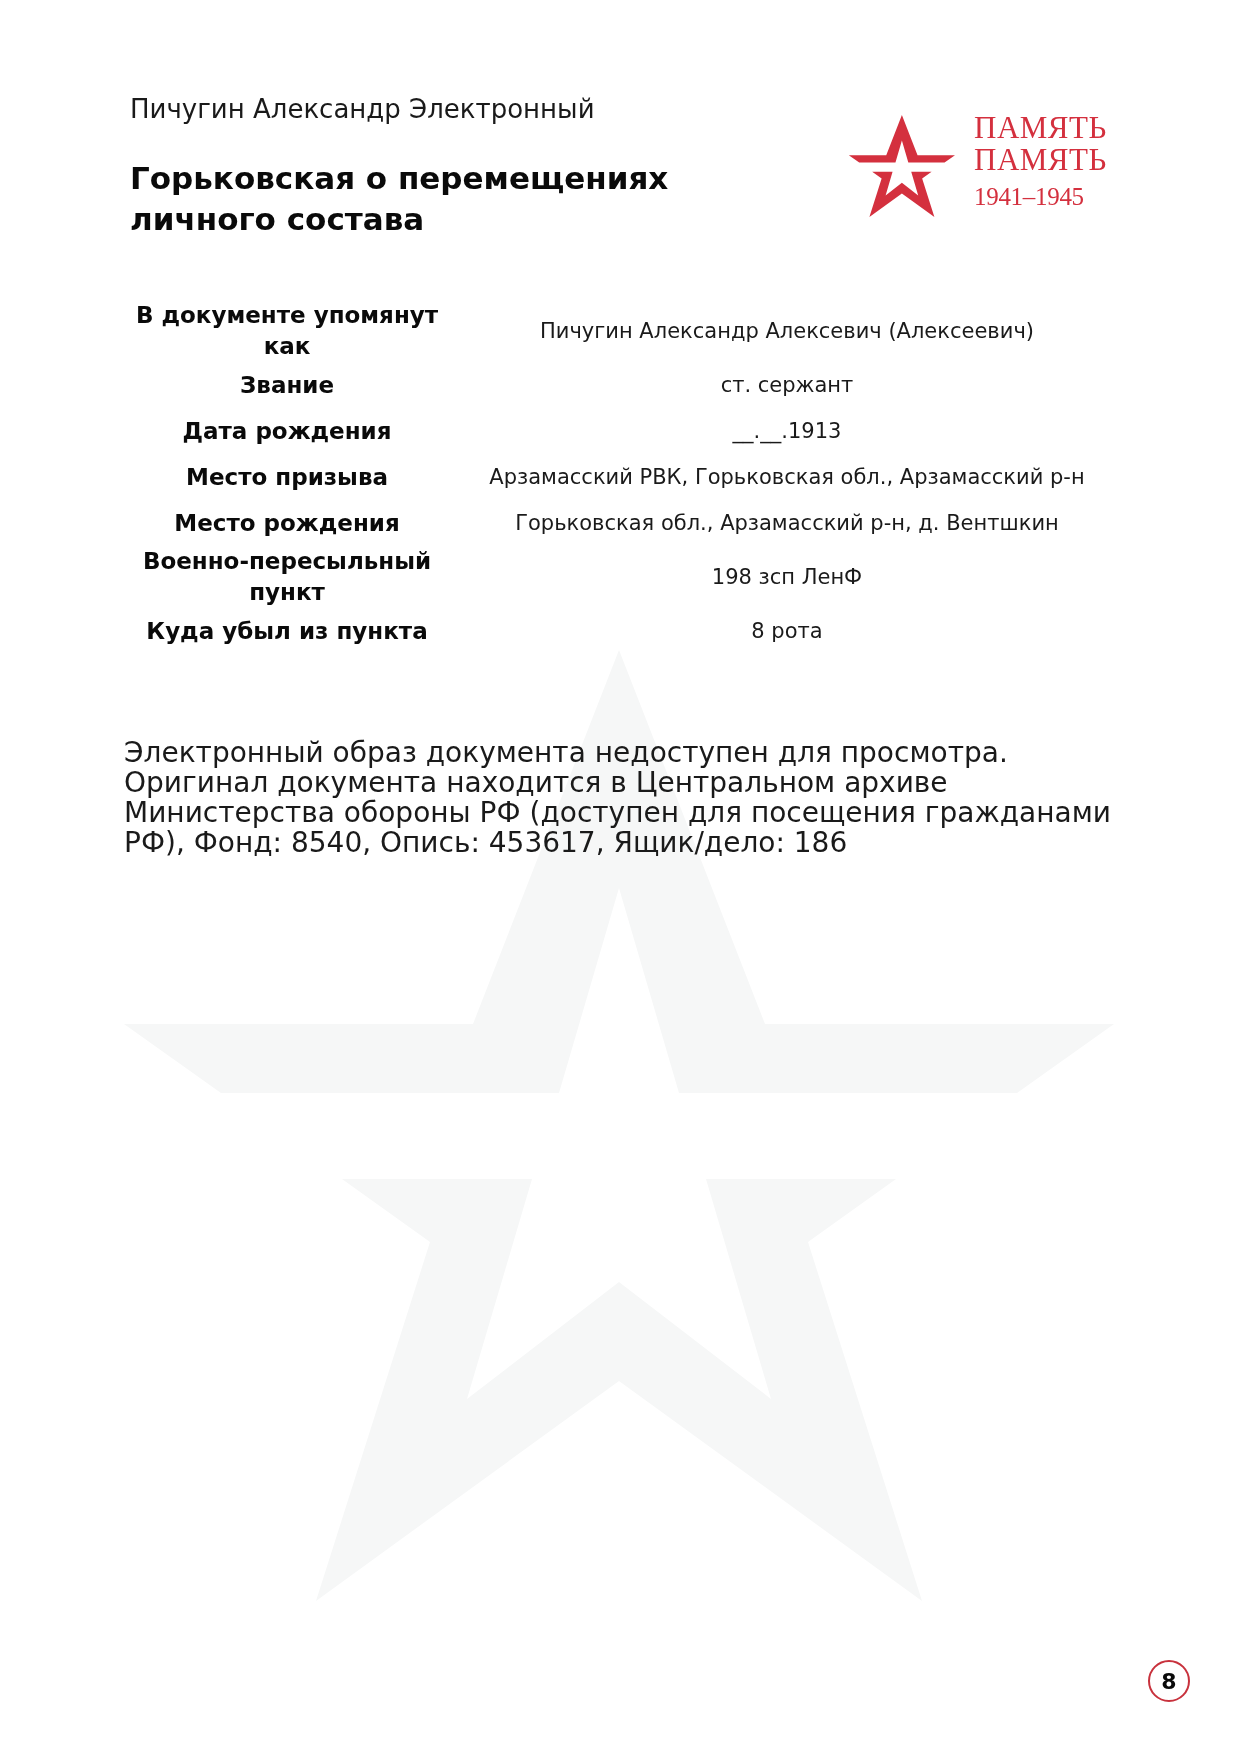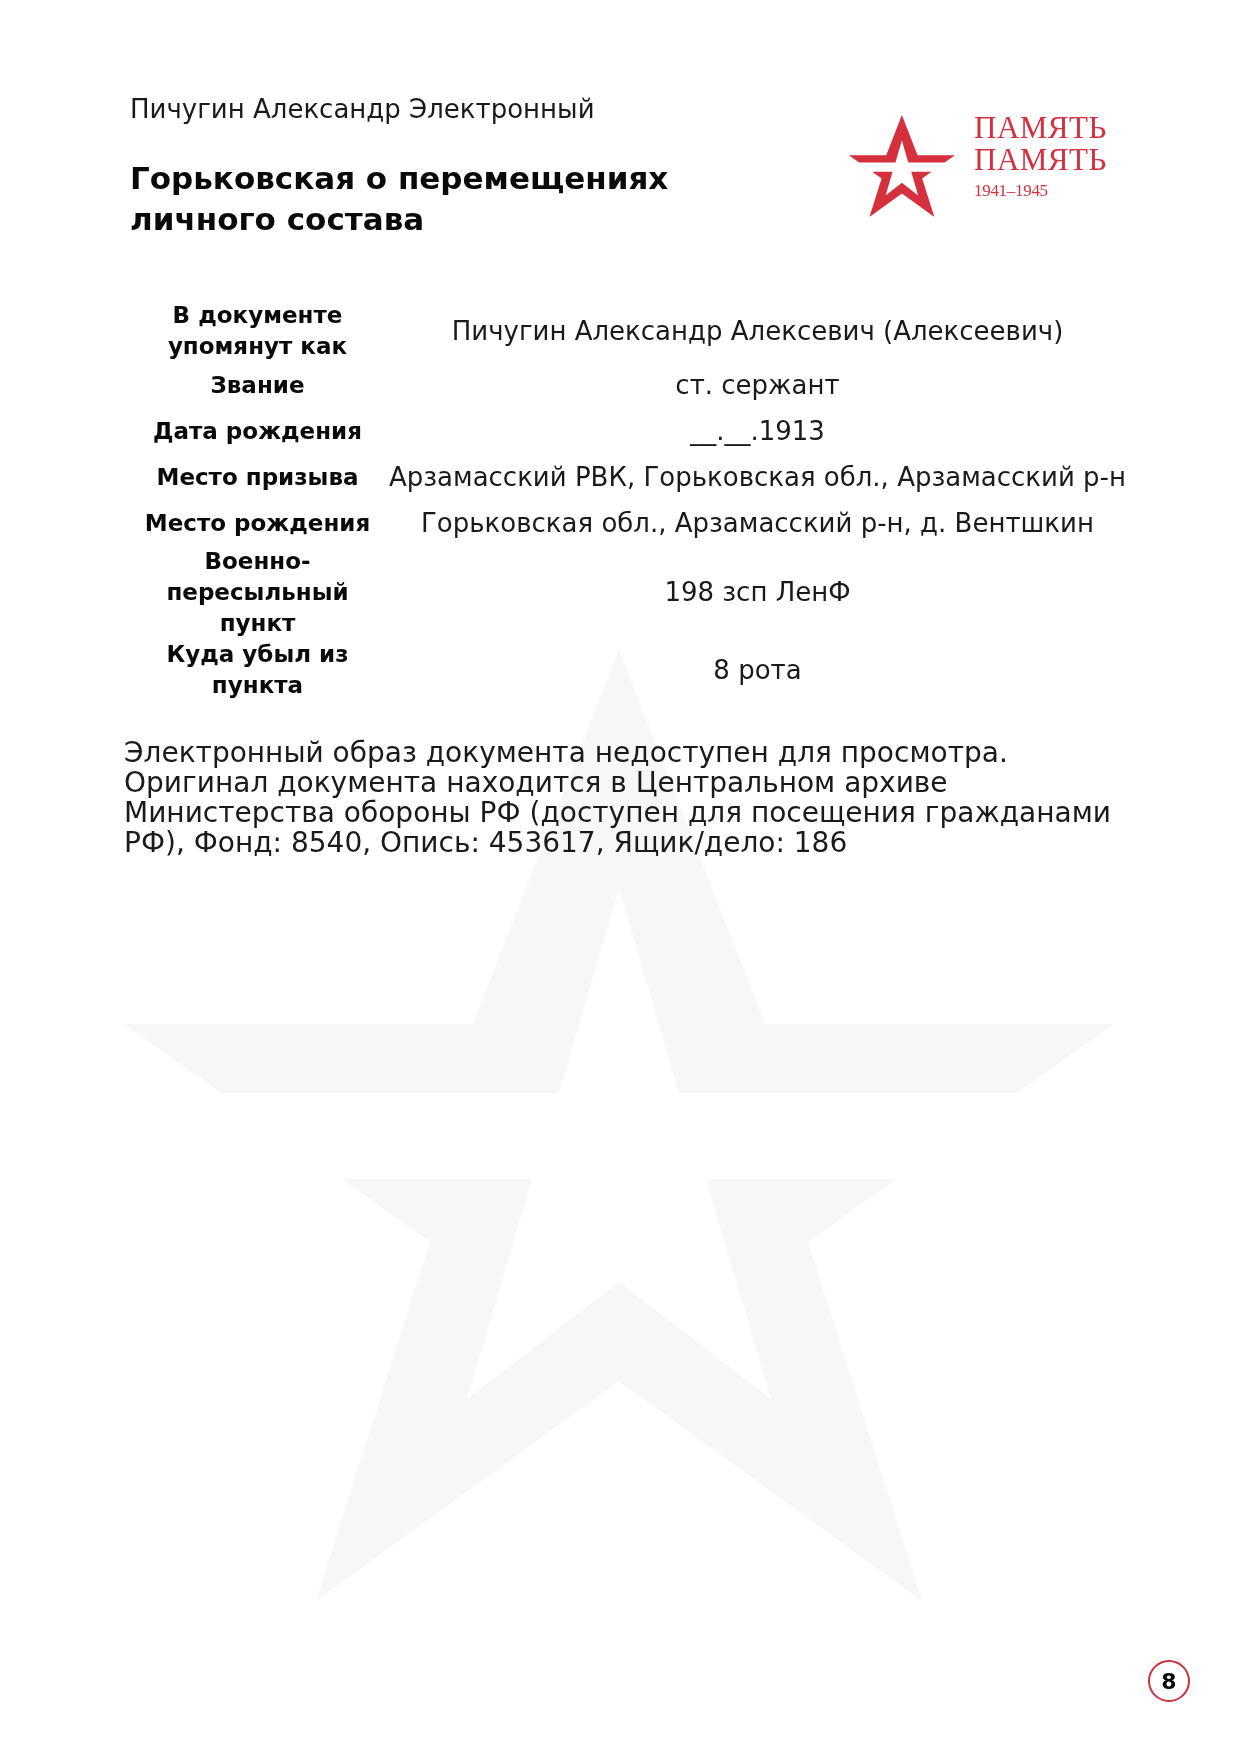--- a/index.html
+++ b/index.html
@@ -11,26 +11,26 @@
   .watermark { position: absolute; left: 0; top: 0; width: 1241px; height: 1754px; z-index: 0; }
   .layer { position: absolute; z-index: 1; }
 
   .person-name { left: 130px; top: 94px; font-size: 26px; font-weight: normal; color: #1a1a1a; white-space: nowrap; }
   .doc-title { left: 130px; top: 158px; width: 620px; font-size: 31px; font-weight: bold; line-height: 41px; color: #0a0a0a; }
 
   .logo { left: 846px; top: 112px; width: 280px; height: 110px; }
   .logo svg { position: absolute; left: 0; top: 2px; }
   .logo-text { position: absolute; left: 128px; top: 0; color: #d4303e; font-family: Liberation Serif, serif; }
   .logo-line1, .logo-line2 { display: block; font-size: 31px; line-height: 32px; letter-spacing: 0.5px; }
-  .logo-years { display: block; font-size: 17px; line-height: 26px; margin-top: 2px; letter-spacing: -0.3px; }
+  .logo-years { display: block; font-size: 25px; line-height: 26px; margin-top: 8px; letter-spacing: -0.3px; }
 
   .info-table { left: 126px; top: 300px; width: 1000px; border-collapse: collapse; text-align: center; }
   .info-table td { padding: 0; vertical-align: middle; }
   .info-table td.lbl { width: 322px; font-weight: bold; font-size: 23px; line-height: 31px; color: #0a0a0a; }
-  .info-table td.val { font-size: 26px; line-height: 31px; color: #1a1a1a; white-space: nowrap; }
+  .info-table td.val { font-size: 21px; line-height: 31px; color: #1a1a1a; white-space: nowrap; }
   .info-table tr.r2 td { height: 62px; }
   .info-table tr.r1 td { height: 46px; }
 
   .archive-note { left: 124px; top: 738px; width: 990px; font-size: 28px; line-height: 30px; color: #1a1a1a; }
 
   .page-badge {
     left: 1148px; top: 1660px; width: 38px; height: 38px; border: 2px solid #c8323d; border-radius: 50%;
     display: flex; align-items: center; justify-content: center; font-weight: bold; font-size: 22px; color: #0a0a0a;
     box-sizing: content-box;
   }

